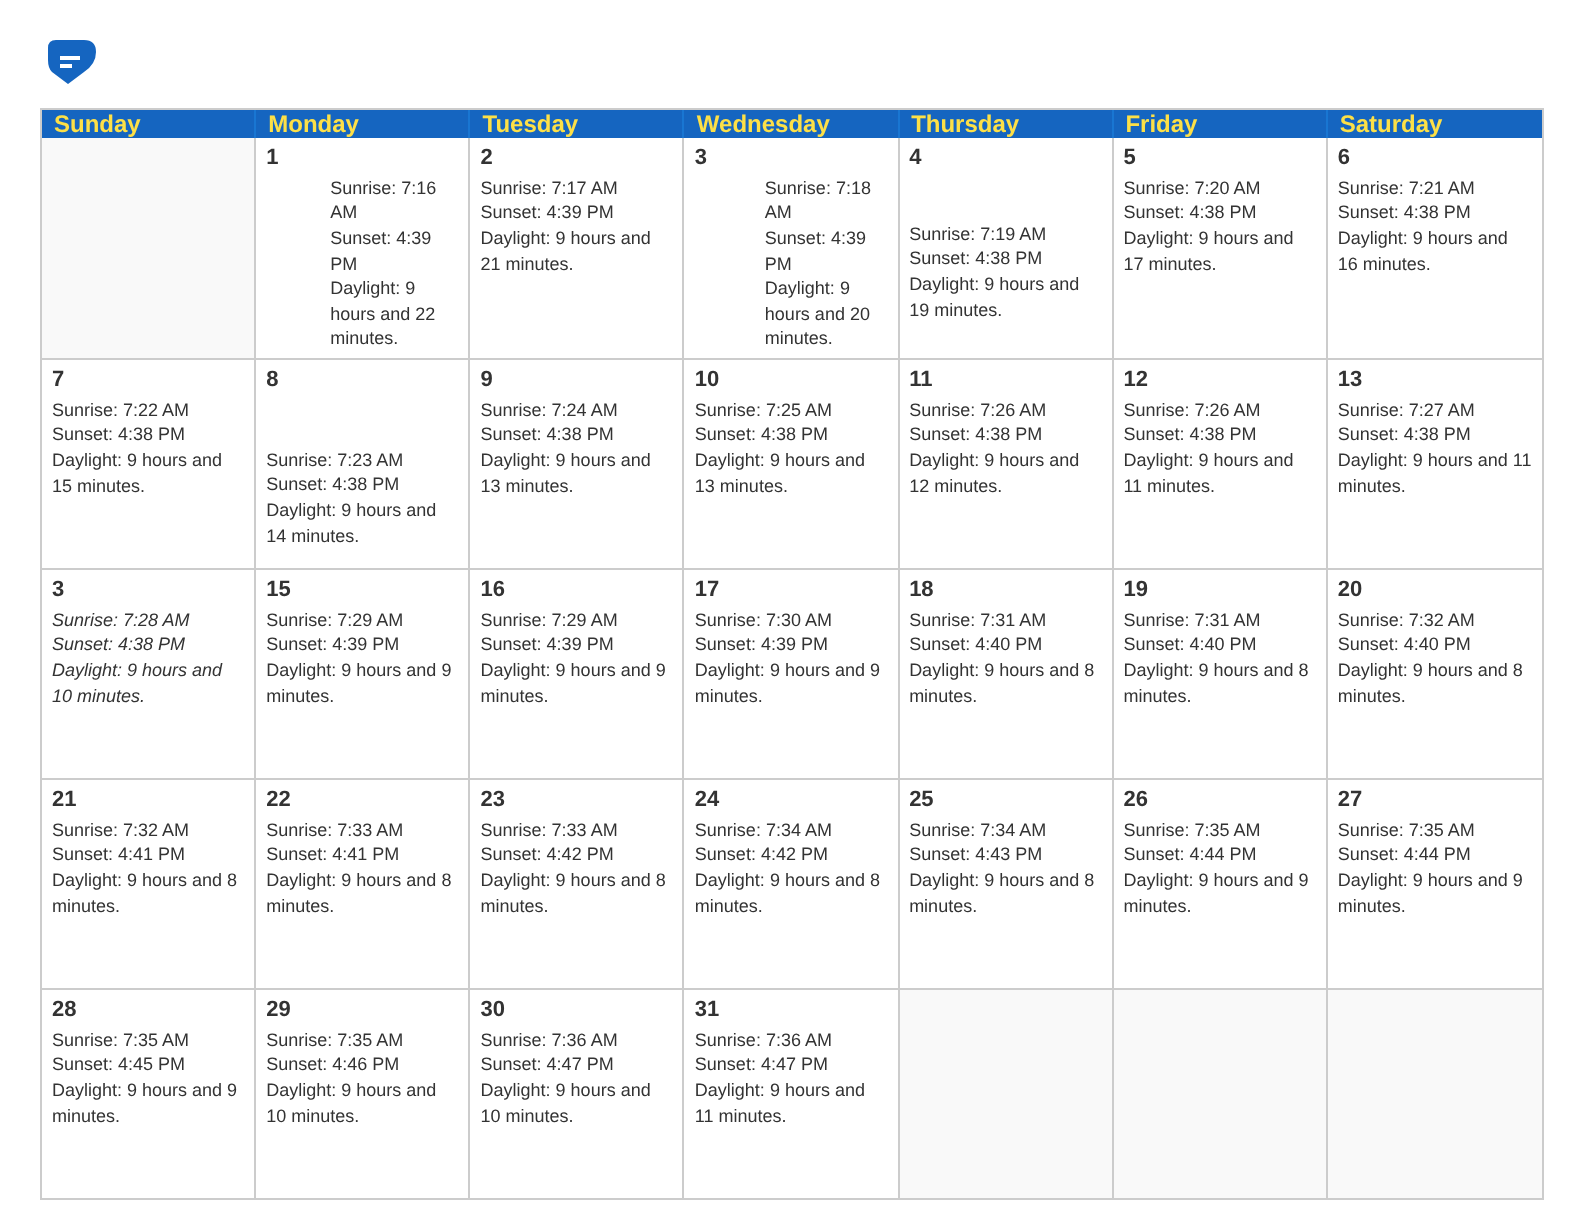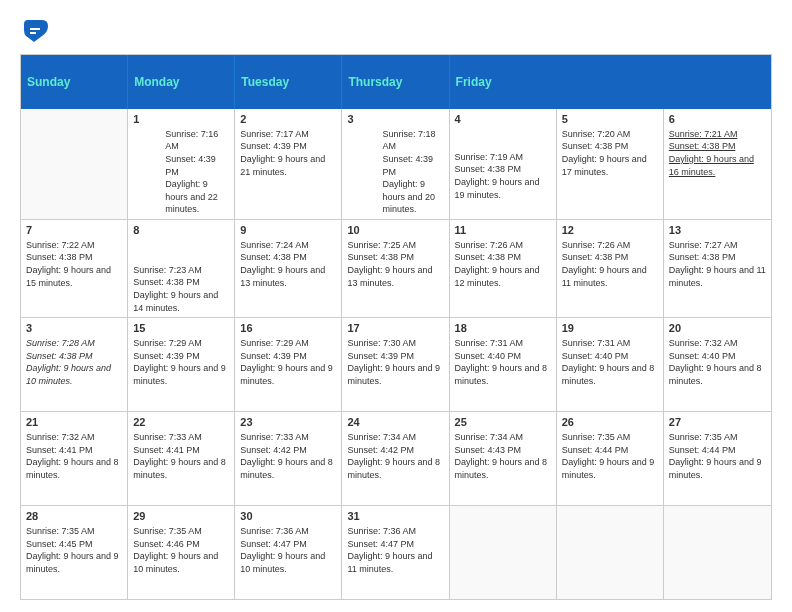--- a/index.html
+++ b/index.html
@@ -58,24 +58,24 @@
       display: flex;
       flex-direction: column;
       border: 1px solid #ccc;
     }
     .cal-header {
       display: grid;
       grid-template-columns: repeat(7, 1fr);
       background: #1565c0;
     }
     .cal-header-cell {
-      color: #5eead4;
+      color: #fde047;
       font-size: 12px;
       font-weight: bold;
-      padding: 20px 6px;
+      padding: 0 6px;
       text-align: left;
       border-right: 1px solid #1976d2;
     }
     .cal-header-cell:last-child { border-right: none; }
     .cal-body {
       display: flex;
       flex-direction: column;
       flex: 1;
     }
     .cal-row {
@@ -127,22 +127,24 @@
       <div class="month-title"></div>
       <div class="location"></div>
     </div>
   </div>
 
   <div class="calendar">
     <div class="cal-header">
     <div class="cal-header-cell">Sunday</div>
         <div class="cal-header-cell">Monday</div>
         <div class="cal-header-cell">Tuesday</div>
+        <div class="cal-header-cell">Wednesday</div>
         <div class="cal-header-cell">Thursday</div>
         <div class="cal-header-cell">Friday</div>
+        <div class="cal-header-cell">Saturday</div>
       </div>
     <div class="cal-body">
     <div class="cal-row">
           <div class="cal-cell empty"></div>
           <div class="cal-cell">
             <div class="day-number">1</div>
             <div class="cell-text" style="white-space: pre-line; margin-left: 32px;">Sunrise: 7:16 AM
 Sunset: 4:39 PM
 Daylight: 9 hours and 22 minutes.</div>
           </div>
@@ -165,21 +167,21 @@
 Daylight: 9 hours and 19 minutes.</div>
           </div>
           <div class="cal-cell">
             <div class="day-number">5</div>
             <div class="cell-text" style="white-space: pre-line;">Sunrise: 7:20 AM
 Sunset: 4:38 PM
 Daylight: 9 hours and 17 minutes.</div>
           </div>
           <div class="cal-cell">
             <div class="day-number">6</div>
-            <div class="cell-text" style="white-space: pre-line; text-decoration: underline;">Sunrise: 7:21 AM
+            <div class="cell-text" style="white-space: pre-line;">Sunrise: 7:21 AM
 Sunset: 4:38 PM
 Daylight: 9 hours and 16 minutes.</div>
           </div>
         </div>
         <div class="cal-row">
           <div class="cal-cell">
             <div class="day-number">7</div>
             <div class="cell-text" style="white-space: pre-line;">Sunrise: 7:22 AM
 Sunset: 4:38 PM
 Daylight: 9 hours and 15 minutes.</div>

